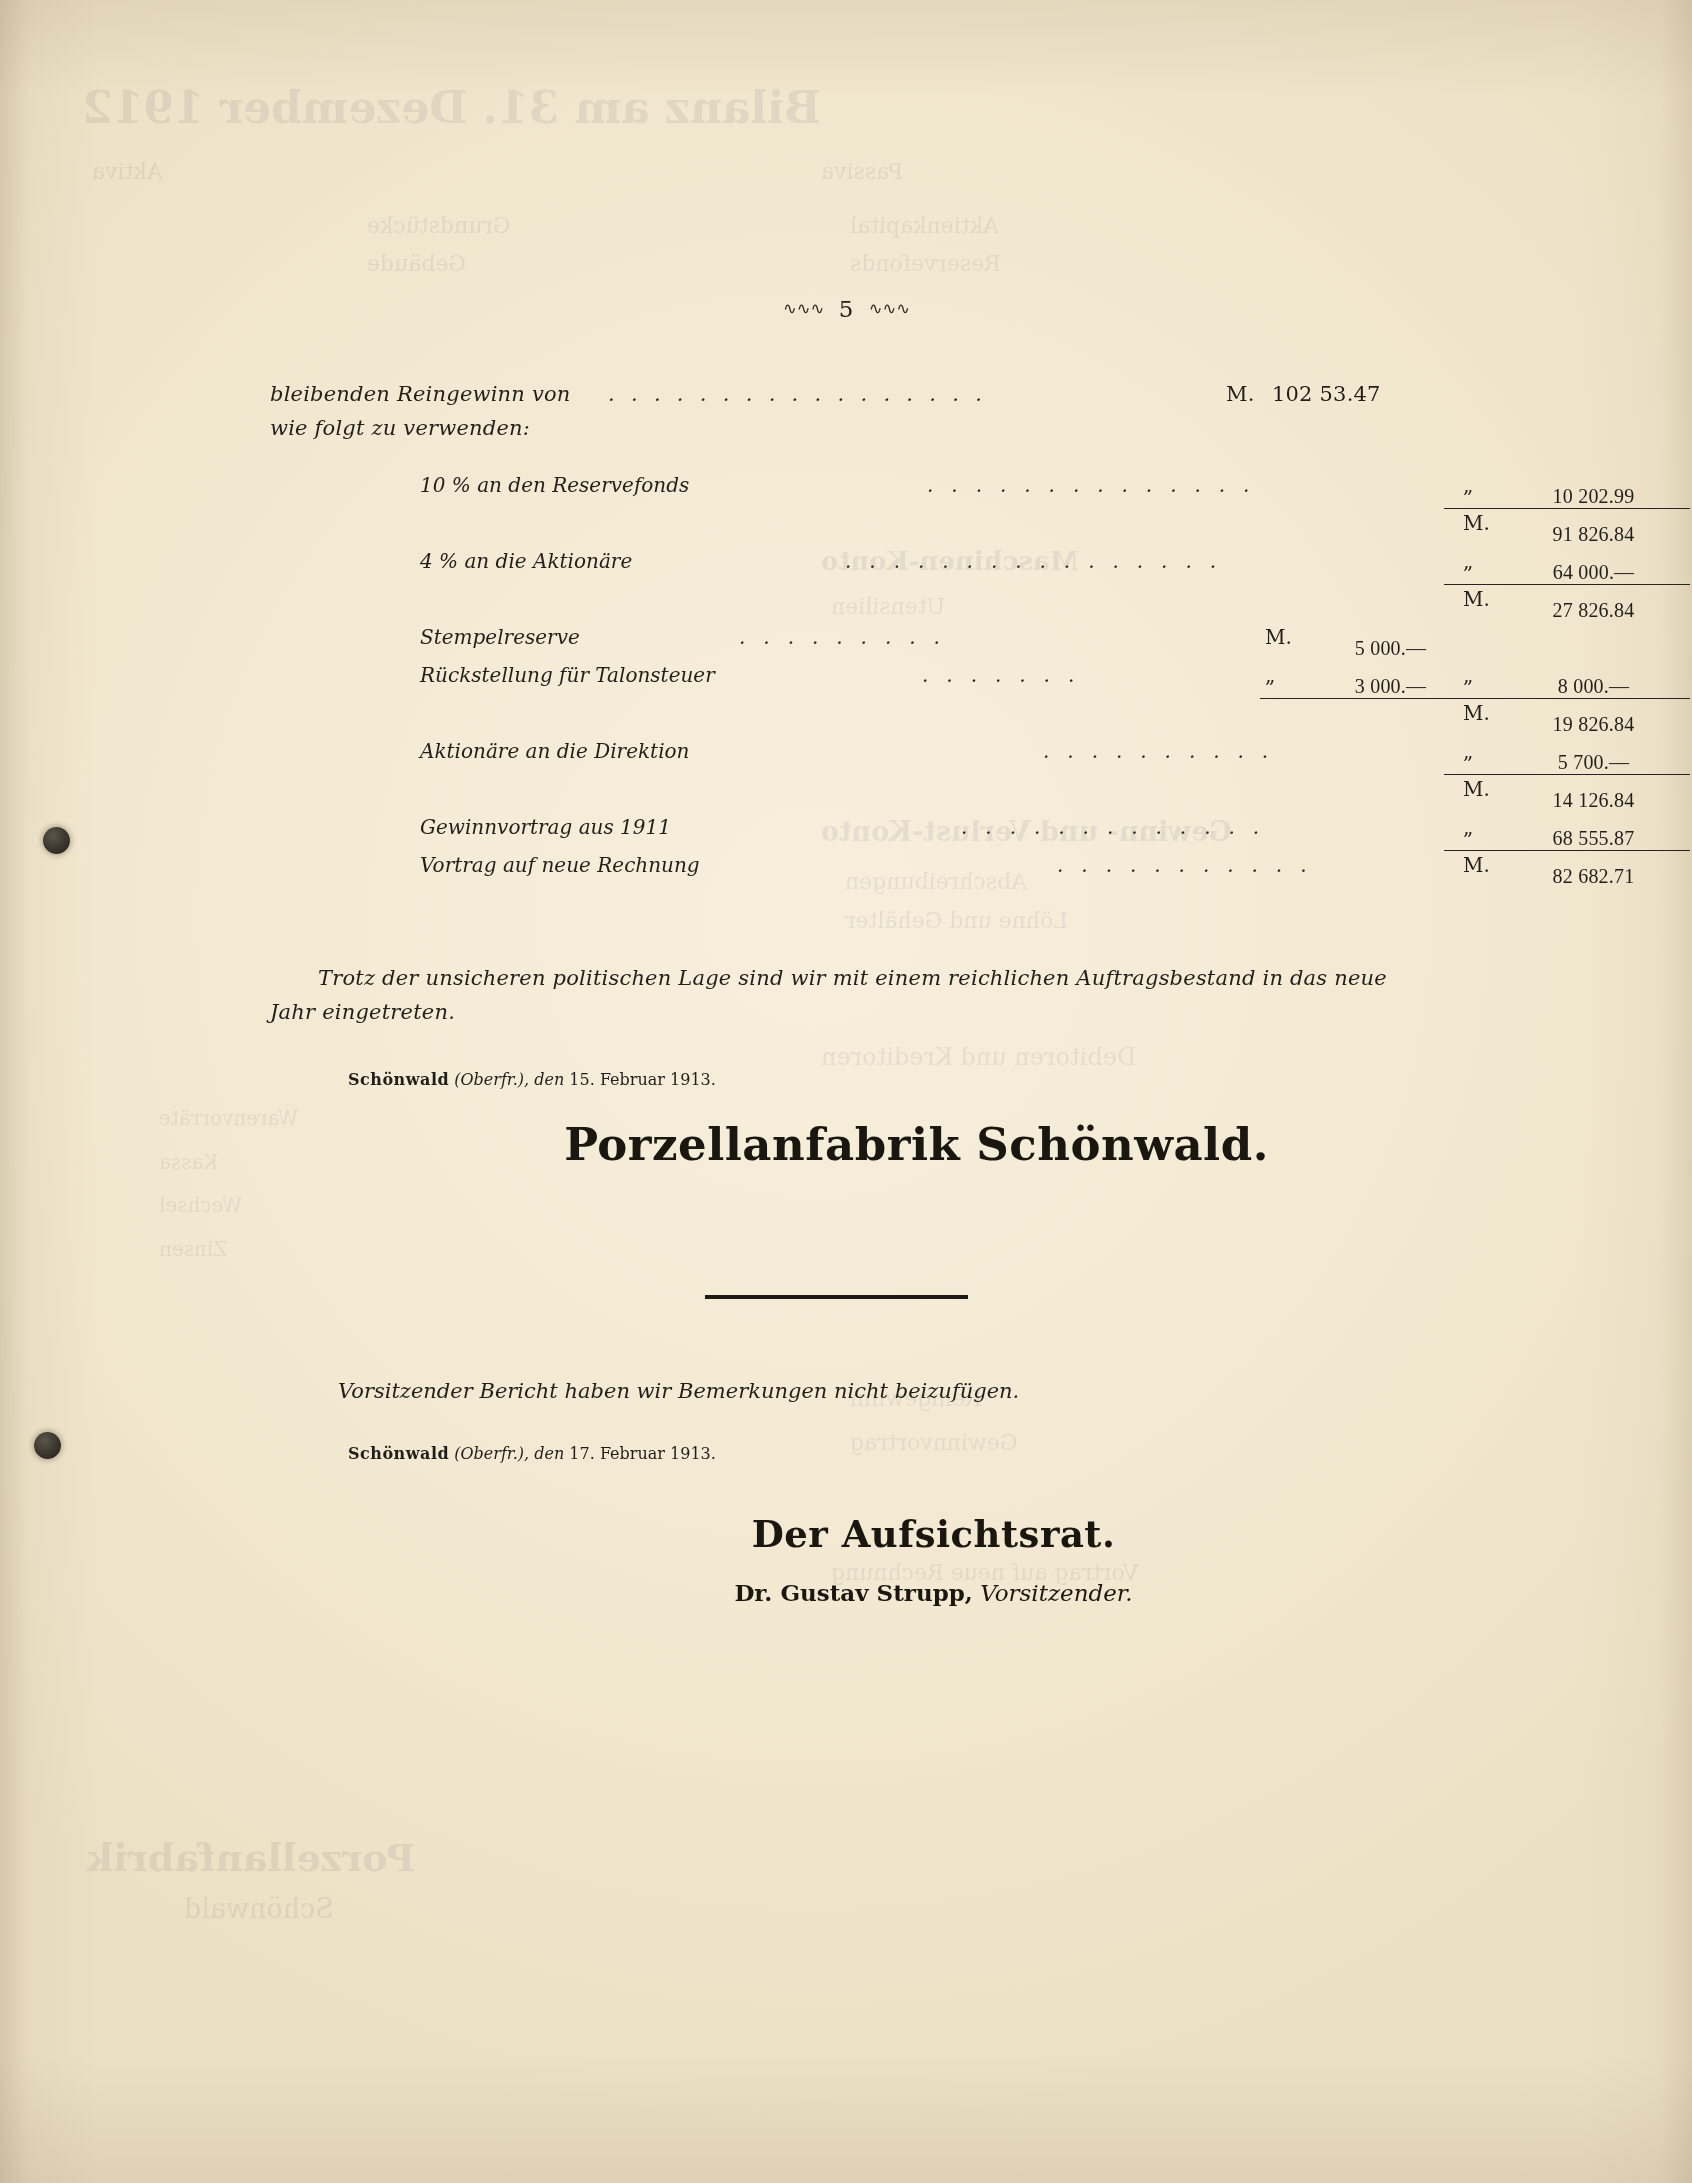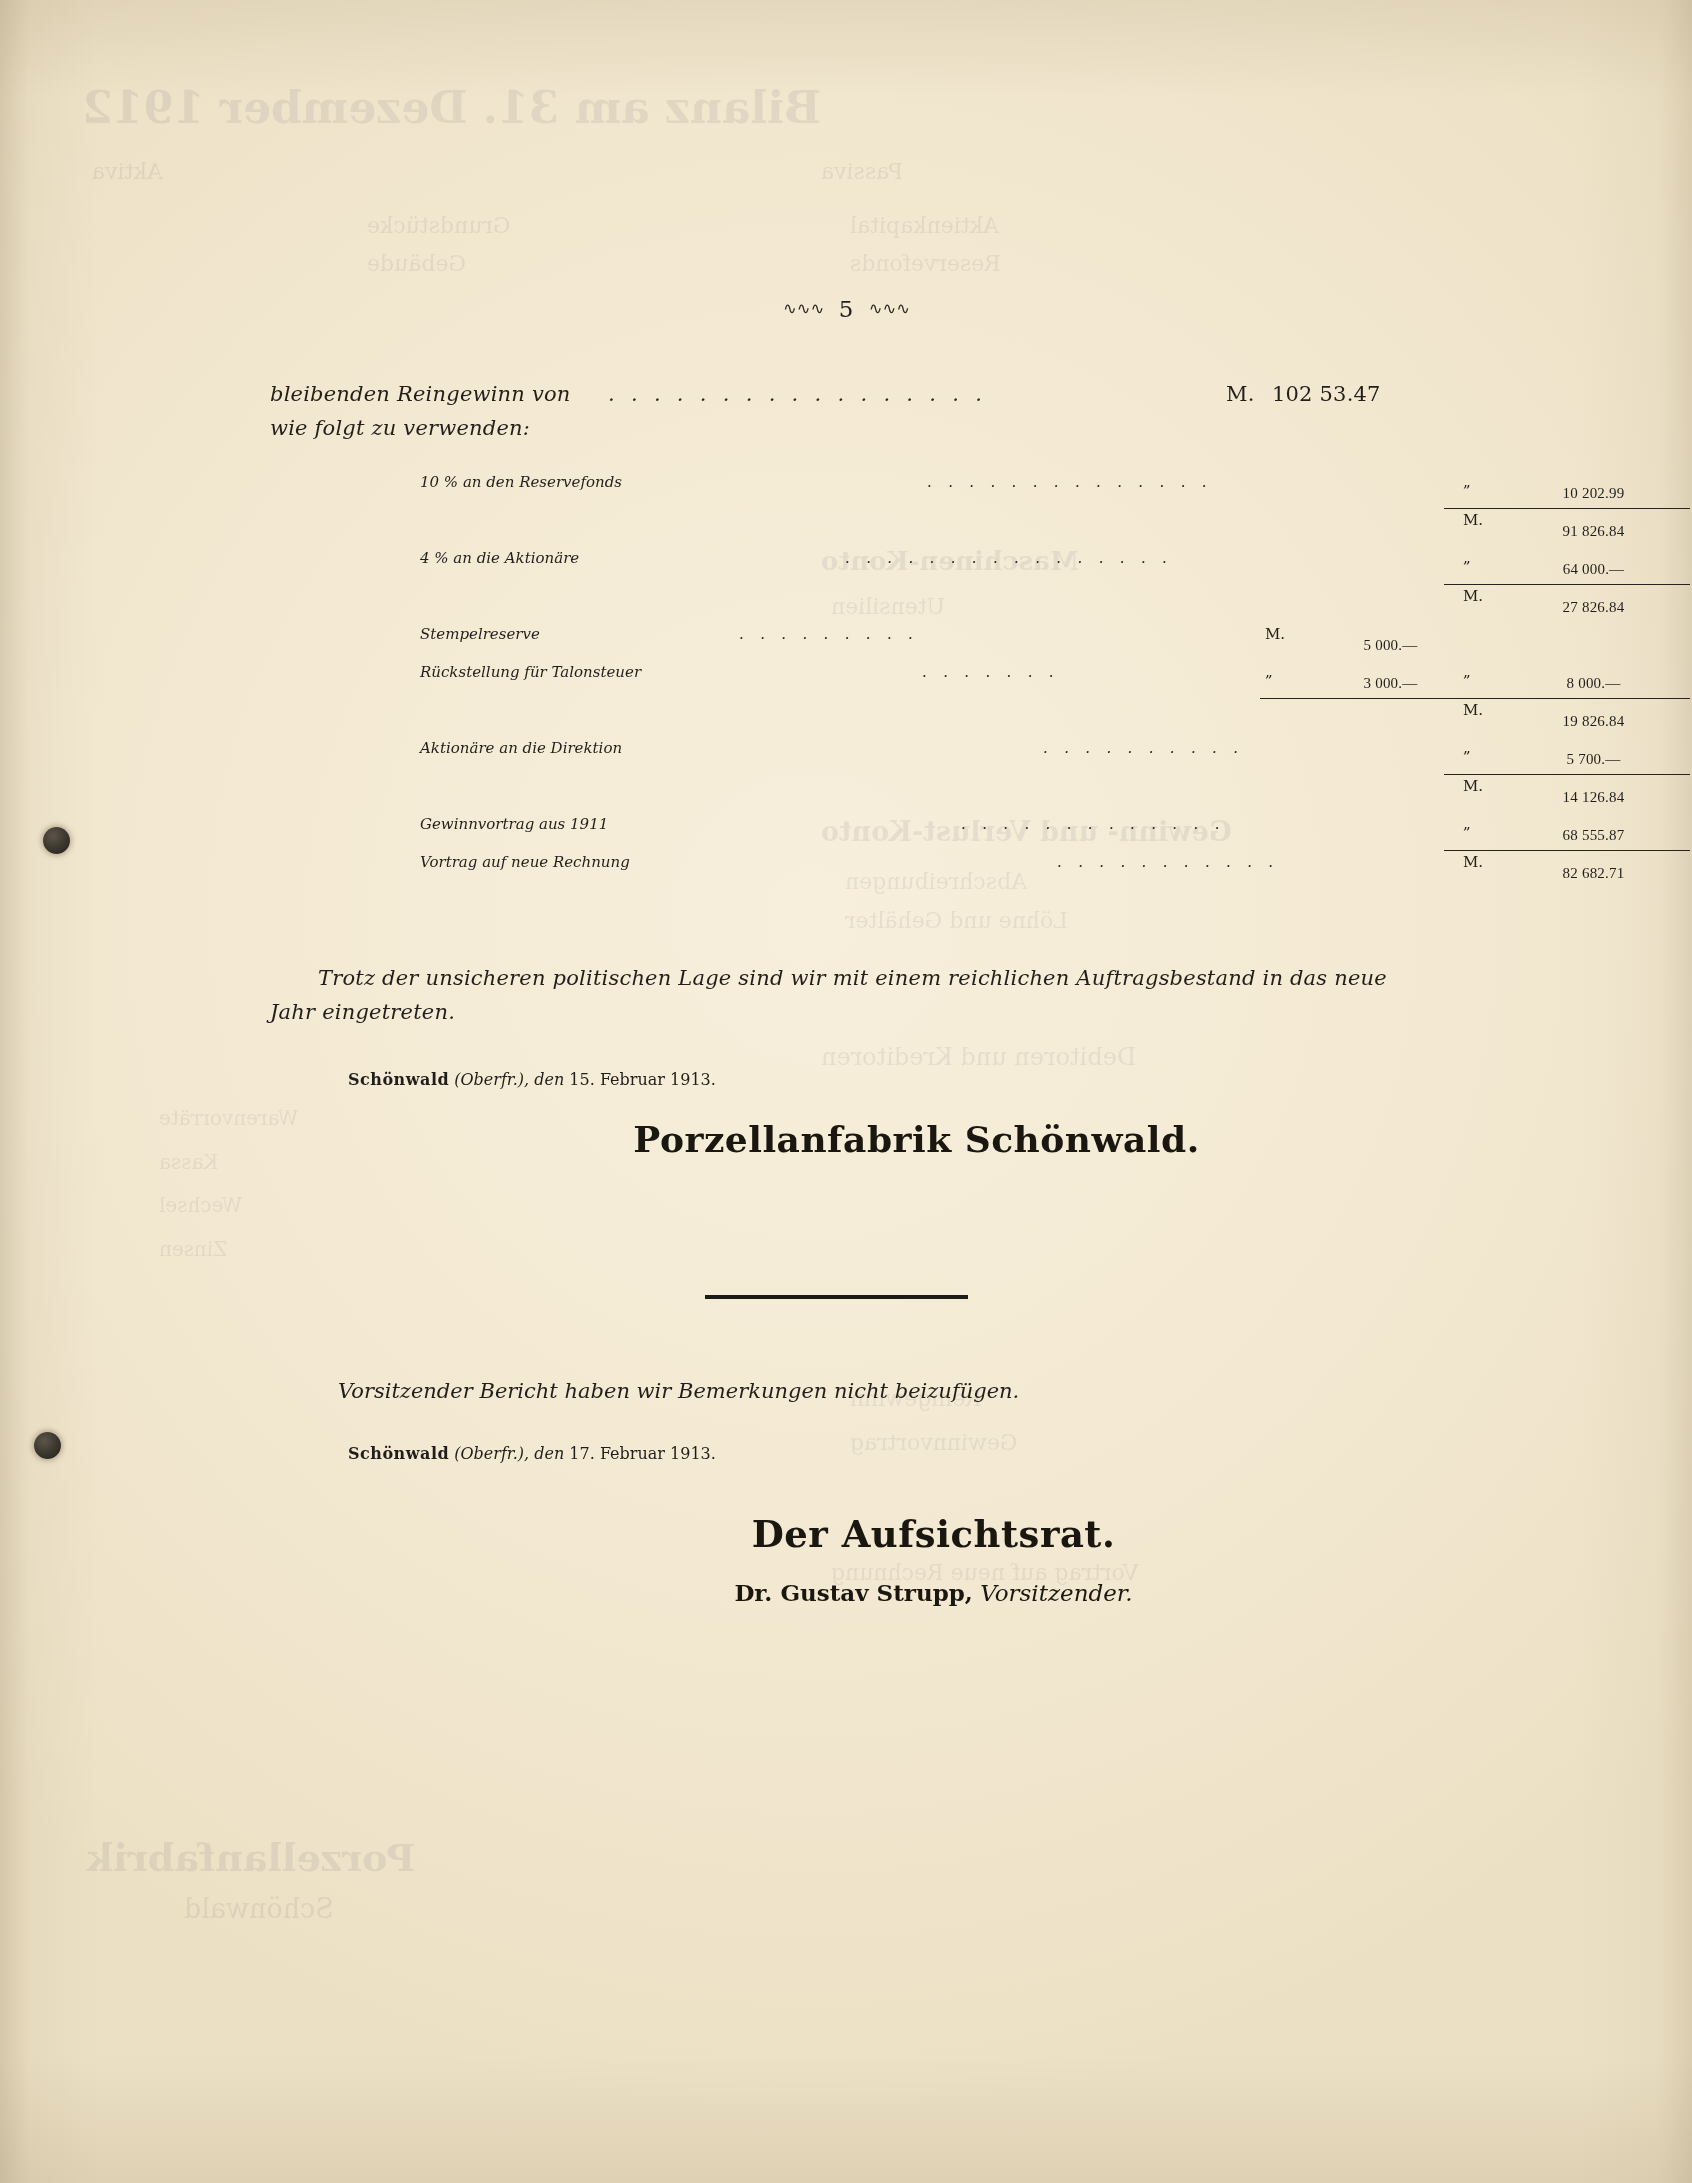--- a/index.html
+++ b/index.html
@@ -100,21 +100,21 @@
     letter-spacing: 0.2px;
   }
 
   #p1 { left: 270px; top: 377px; width: 1154px; text-indent: 48px; }
   #p1 .dots { letter-spacing: 4.8px; }
 
   .tbl {
     position: absolute;
     left: 270px;
     width: 1159px;
-    font-size: 15px;
+    font-size: 20px;
     font-style: italic;
     color: #221f1b;
   }
   .row {
     position: relative;
     height: 38px;
   }
   .lbl {
     position: absolute;
     left: 150px;
@@ -168,21 +168,21 @@
     letter-spacing: 0.5px;
   }
   .place .rest { font-style: italic; }
   .place .dt { font-style: normal; }
 
   #company {
     position: absolute;
     left: 0; right: 0;
     top: 1118px;
     text-align: center;
-    font-size: 36px;
+    font-size: 45px;
     font-weight: 700;
     letter-spacing: 0.5px;
     color: #19170f;
     font-family: "DejaVu Serif", serif;
   }
   #company .inner { display: inline-block; margin-left: 140px; }
 
   #signers {
     position: absolute;
     left: 0; right: 0;

